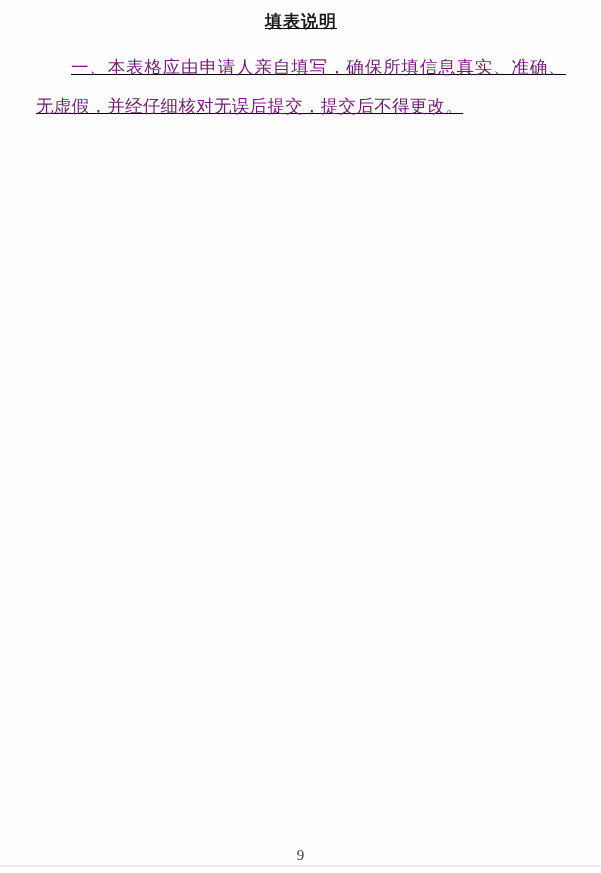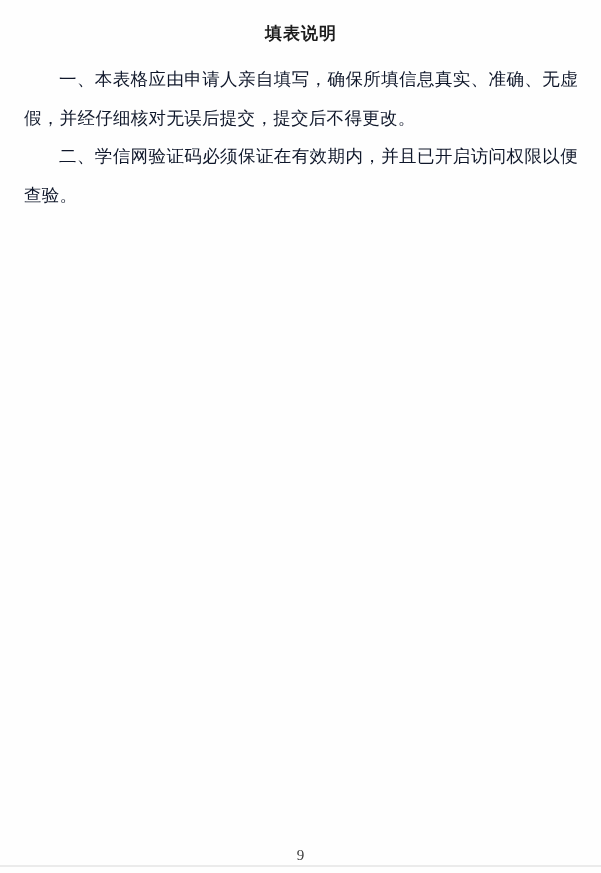--- a/index.html
+++ b/index.html
@@ -9,36 +9,37 @@
   }
   .page {
     position: relative;
     width: 601px;
     height: 873px;
     background: #fefefe;
     overflow: hidden;
     font-family: "Liberation Serif", "DejaVu Serif", serif;
   }
   .content {
-    padding: 21px 23px 0 24px;
+    padding: 9px 23px 0 24px;
+    text-decoration: underline;
   }
   .doc-title {
     margin: 0 0 13px 0;
     text-align: center;
     font-size: 17px;
     line-height: 26px;
     font-weight: bold;
     color: #1c1c1c;
     letter-spacing: 1px;
   }
   .para {
-    margin: 0;
+    margin: 12px;
     font-size: 17.5px;
     line-height: 38.5px;
-    color: #0f172a;
+    color: #701a75;
     text-align: justify;
     text-justify: inter-ideograph;
     text-indent: 2em;
     letter-spacing: 0.3px;
     word-break: break-all;
   }
   .page-number {
     position: absolute;
     left: 0;
     right: 0;
@@ -57,17 +58,16 @@
     background: #ebebeb;
   }
 </style>
 </head>
 <body>
 
 <div class="page">
   <div class="content">
     <h1 class="doc-title">填表说明</h1>
     <p class="para">一、本表格应由申请人亲自填写，确保所填信息真实、准确、无虚假，并经仔细核对无误后提交，提交后不得更改。</p>
-    <p class="para">二、学信网验证码必须保证在有效期内，并且已开启访问权限以便查验。</p>
   </div>
   <div class="page-number">9</div>
   <div class="bottom-edge"></div>
 </div>
 
 </body></html>

